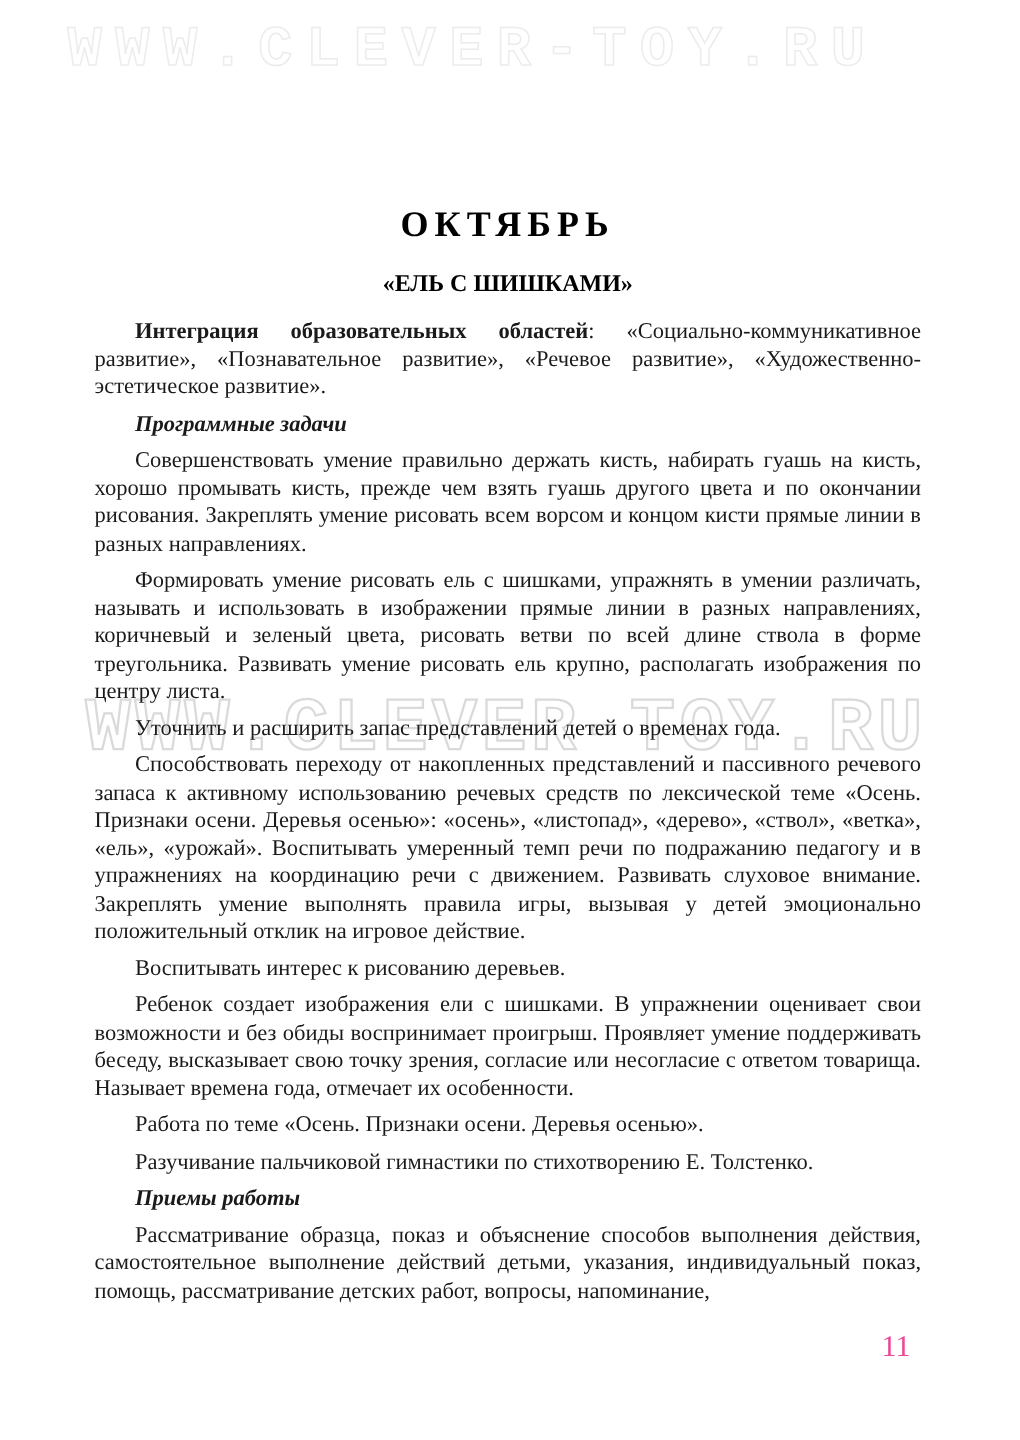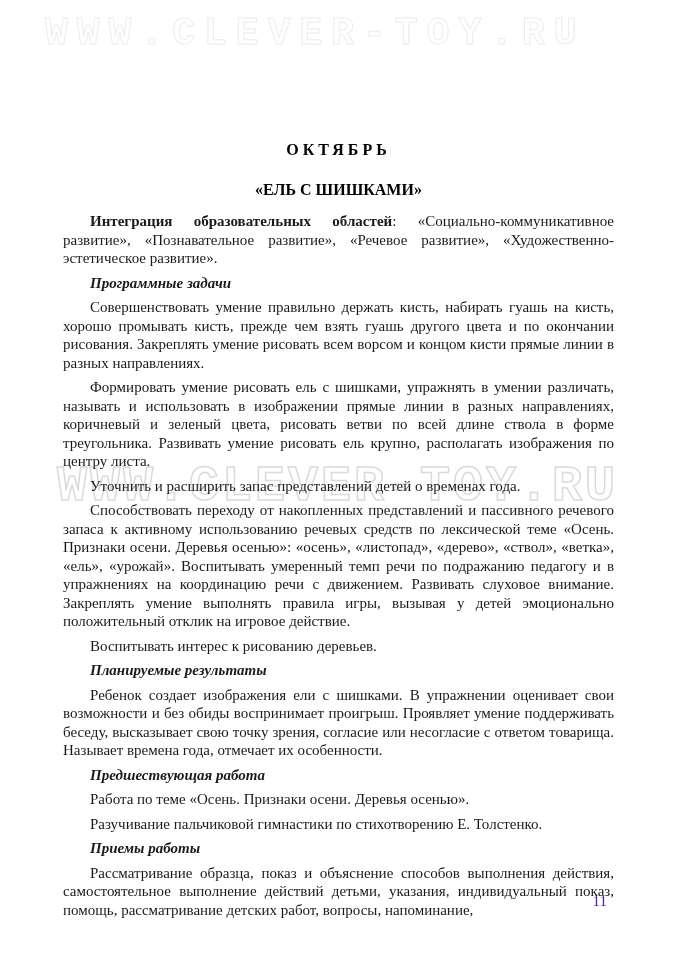--- a/index.html
+++ b/index.html
@@ -14,21 +14,21 @@
   }
   .content {
     position: absolute;
     left: 57px;
     top: 0;
     width: 563px;
   }
   .month-title {
     margin-top: 136px;
     text-align: center;
-    font-size: 16px;
+    font-size: 24px;
     line-height: 28px;
     font-weight: bold;
     letter-spacing: 4px;
     color: #000000;
   }
   .lesson-title {
     margin-top: 17px;
     text-align: center;
     font-size: 16px;
     line-height: 18px;
@@ -69,22 +69,22 @@
     font-size: 38px;
     letter-spacing: 9px;
     -webkit-text-stroke: 1px #ececec;
   }
   .content, .page-number { z-index: 1; }
   .content { position: absolute; }
   .page-number {
     position: absolute;
     right: 73px;
     bottom: 50px;
-    font-size: 15px;
-    color: #4c1d95;
+    font-size: 20px;
+    color: #ec4899;
     text-align: center;
   }
 </style>
 </head>
 <body>
 
 <div class="page">
 
   <div class="watermark watermark-top">WWW.CLEVER-TOY.RU</div>
 
@@ -96,23 +96,21 @@
     <div class="lesson-title">«ЕЛЬ С ШИШКАМИ»</div>
 
     <div class="body-text" id="paragraphs">
         <p><b>Интеграция образовательных областей</b>: «Социально-коммуникативное развитие», «Познавательное развитие», «Речевое развитие», «Художественно-эстетическое развитие».</p>
         <p class="heading">Программные задачи</p>
         <p>Совершенствовать умение правильно держать кисть, набирать гуашь на кисть, хорошо промывать кисть, прежде чем взять гуашь другого цвета и по окончании рисования. Закреплять умение рисовать всем ворсом и концом кисти прямые линии в разных направлениях.</p>
         <p>Формировать умение рисовать ель с шишками, упражнять в умении различать, называть и использовать в изображении прямые линии в разных направлениях, коричневый и зеленый цвета, рисовать ветви по всей длине ствола в форме треугольника. Развивать умение рисовать ель крупно, располагать изображения по центру листа.</p>
         <p>Уточнить и расширить запас представлений детей о временах года.</p>
         <p>Способствовать переходу от накопленных представлений и пассивного речевого запаса к активному использованию речевых средств по лексической теме «Осень. Признаки осени. Деревья осенью»: «осень», «листопад», «дерево», «ствол», «ветка», «ель», «урожай». Воспитывать умеренный темп речи по подражанию педагогу и в упражнениях на координацию речи с движением. Развивать слуховое внимание. Закреплять умение выполнять правила игры, вызывая у детей эмоционально положительный отклик на игровое действие.</p>
         <p>Воспитывать интерес к рисованию деревьев.</p>
-        <p class="heading">Планируемые результаты</p>
         <p>Ребенок создает изображения ели с шишками. В упражнении оценивает свои возможности и без обиды воспринимает проигрыш. Проявляет умение поддерживать беседу, высказывает свою точку зрения, согласие или несогласие с ответом товарища. Называет времена года, отмечает их особенности.</p>
-        <p class="heading">Предшествующая работа</p>
         <p>Работа по теме «Осень. Признаки осени. Деревья осенью».</p>
         <p>Разучивание пальчиковой гимнастики по стихотворению Е. Толстенко.</p>
         <p class="heading">Приемы работы</p>
         <p>Рассматривание образца, показ и объяснение способов выполнения действия, самостоятельное выполнение действий детьми, указания, индивидуальный показ, помощь, рассматривание детских работ, вопросы, напоминание,</p>
       </div>
   </div>
 
   <div class="page-number">11</div>
 
 </div>

